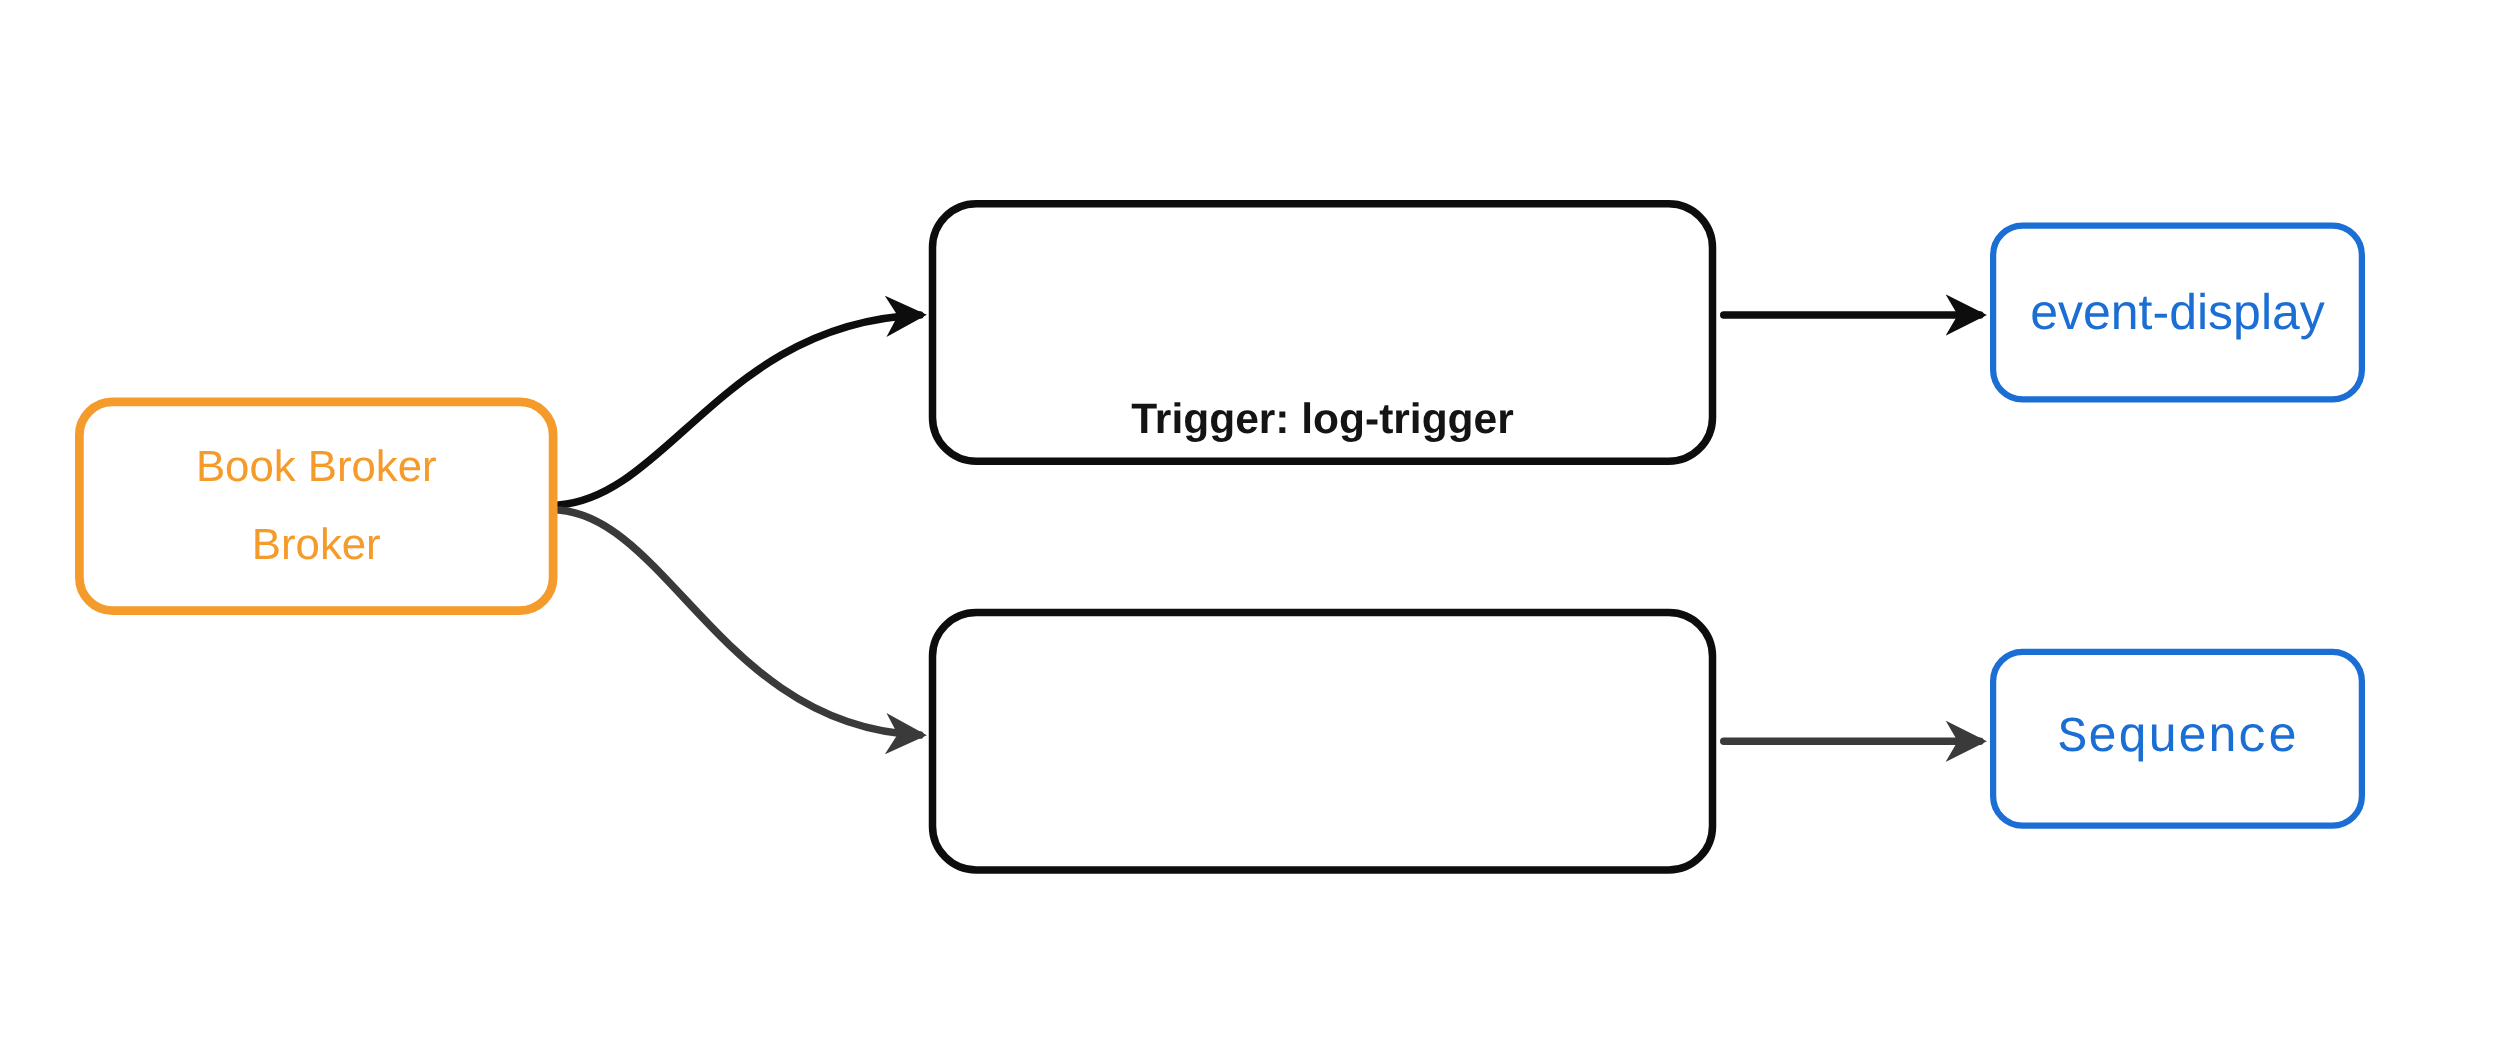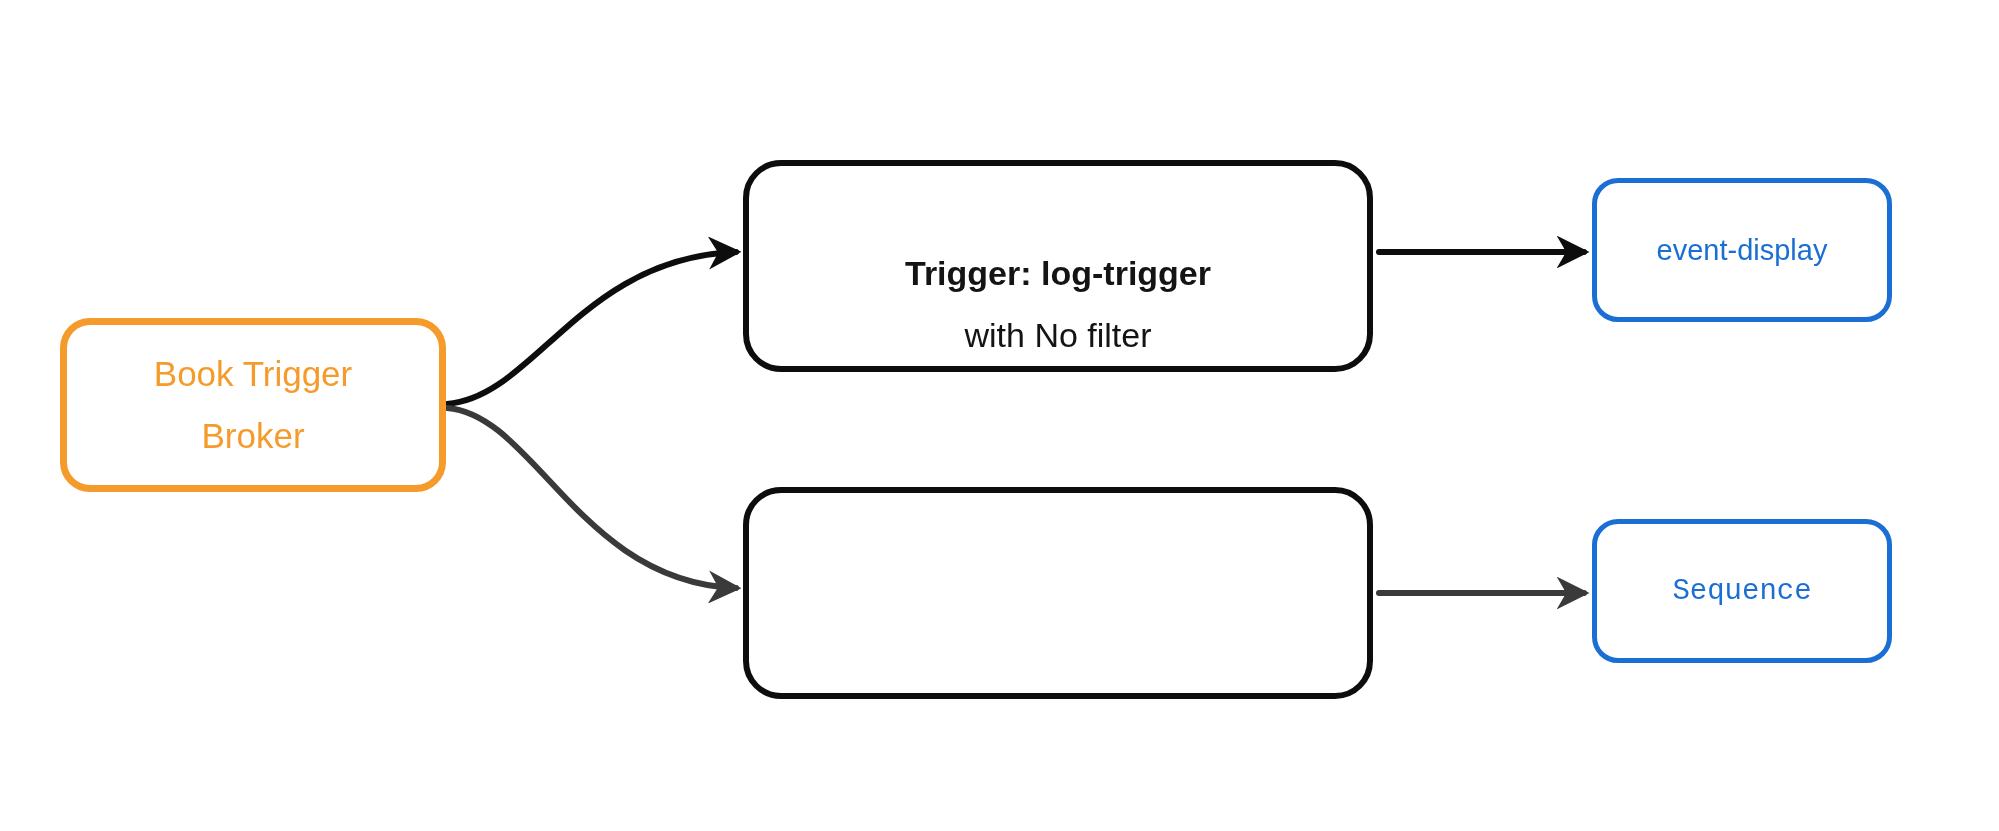--- a/index.html
+++ b/index.html
@@ -63,21 +63,21 @@
   .node-trigger-2 { top: 487px; }
   .trigger-title { font-weight: 700; }
   .trigger-subtitle { font-weight: 400; }
   .node-blue {
     width: 300px;
     height: 144px;
     left: 1592px;
     border: 5px solid #1b6fd4;
     border-radius: 26px;
     color: #1b6fd4;
-    font-size: 29px;
+    font-size: 40px;
   }
   .node-event-display { top: 178px; }
   .node-sequence { top: 519px; font-family: Liberation Mono, monospace; }
 </style>
 </head>
 <body>
 
 <div class="canvas">
 
   <svg class="edge-layer" viewBox="0 0 1999 831" xmlns="http://www.w3.org/2000/svg">
@@ -93,27 +93,26 @@
     <path class="edge" d="M447,404 C535,397 580,258 736,252" marker-end="url(#arrow-primary)" stroke="#0d0d0d"></path>
 
     <path class="edge" d="M1379,252 L1584,252" marker-end="url(#arrow-primary)" stroke="#0d0d0d"></path>
 
     <path class="edge" d="M447,408 C535,415 580,582 736,588" marker-end="url(#arrow-secondary)" stroke="#3a3a3a"></path>
 
     <path class="edge" d="M1379,593 L1584,593" marker-end="url(#arrow-secondary)" stroke="#3a3a3a"></path>
   </svg>
 
   <div class="node node-broker">
-    <div>Book Trigger</div>
+    <div>Book Broker</div>
     <div>Broker</div>
   </div>
 
   <div class="node node-trigger node-trigger-1">
     <div class="trigger-title">Trigger: log-trigger</div>
-    <div class="trigger-subtitle">with No filter</div>
   </div>
 
   <div class="node node-trigger node-trigger-2">
   </div>
 
   <div class="node node-blue node-event-display">
     <div>event-display</div>
   </div>
 
   <div class="node node-blue node-sequence">

